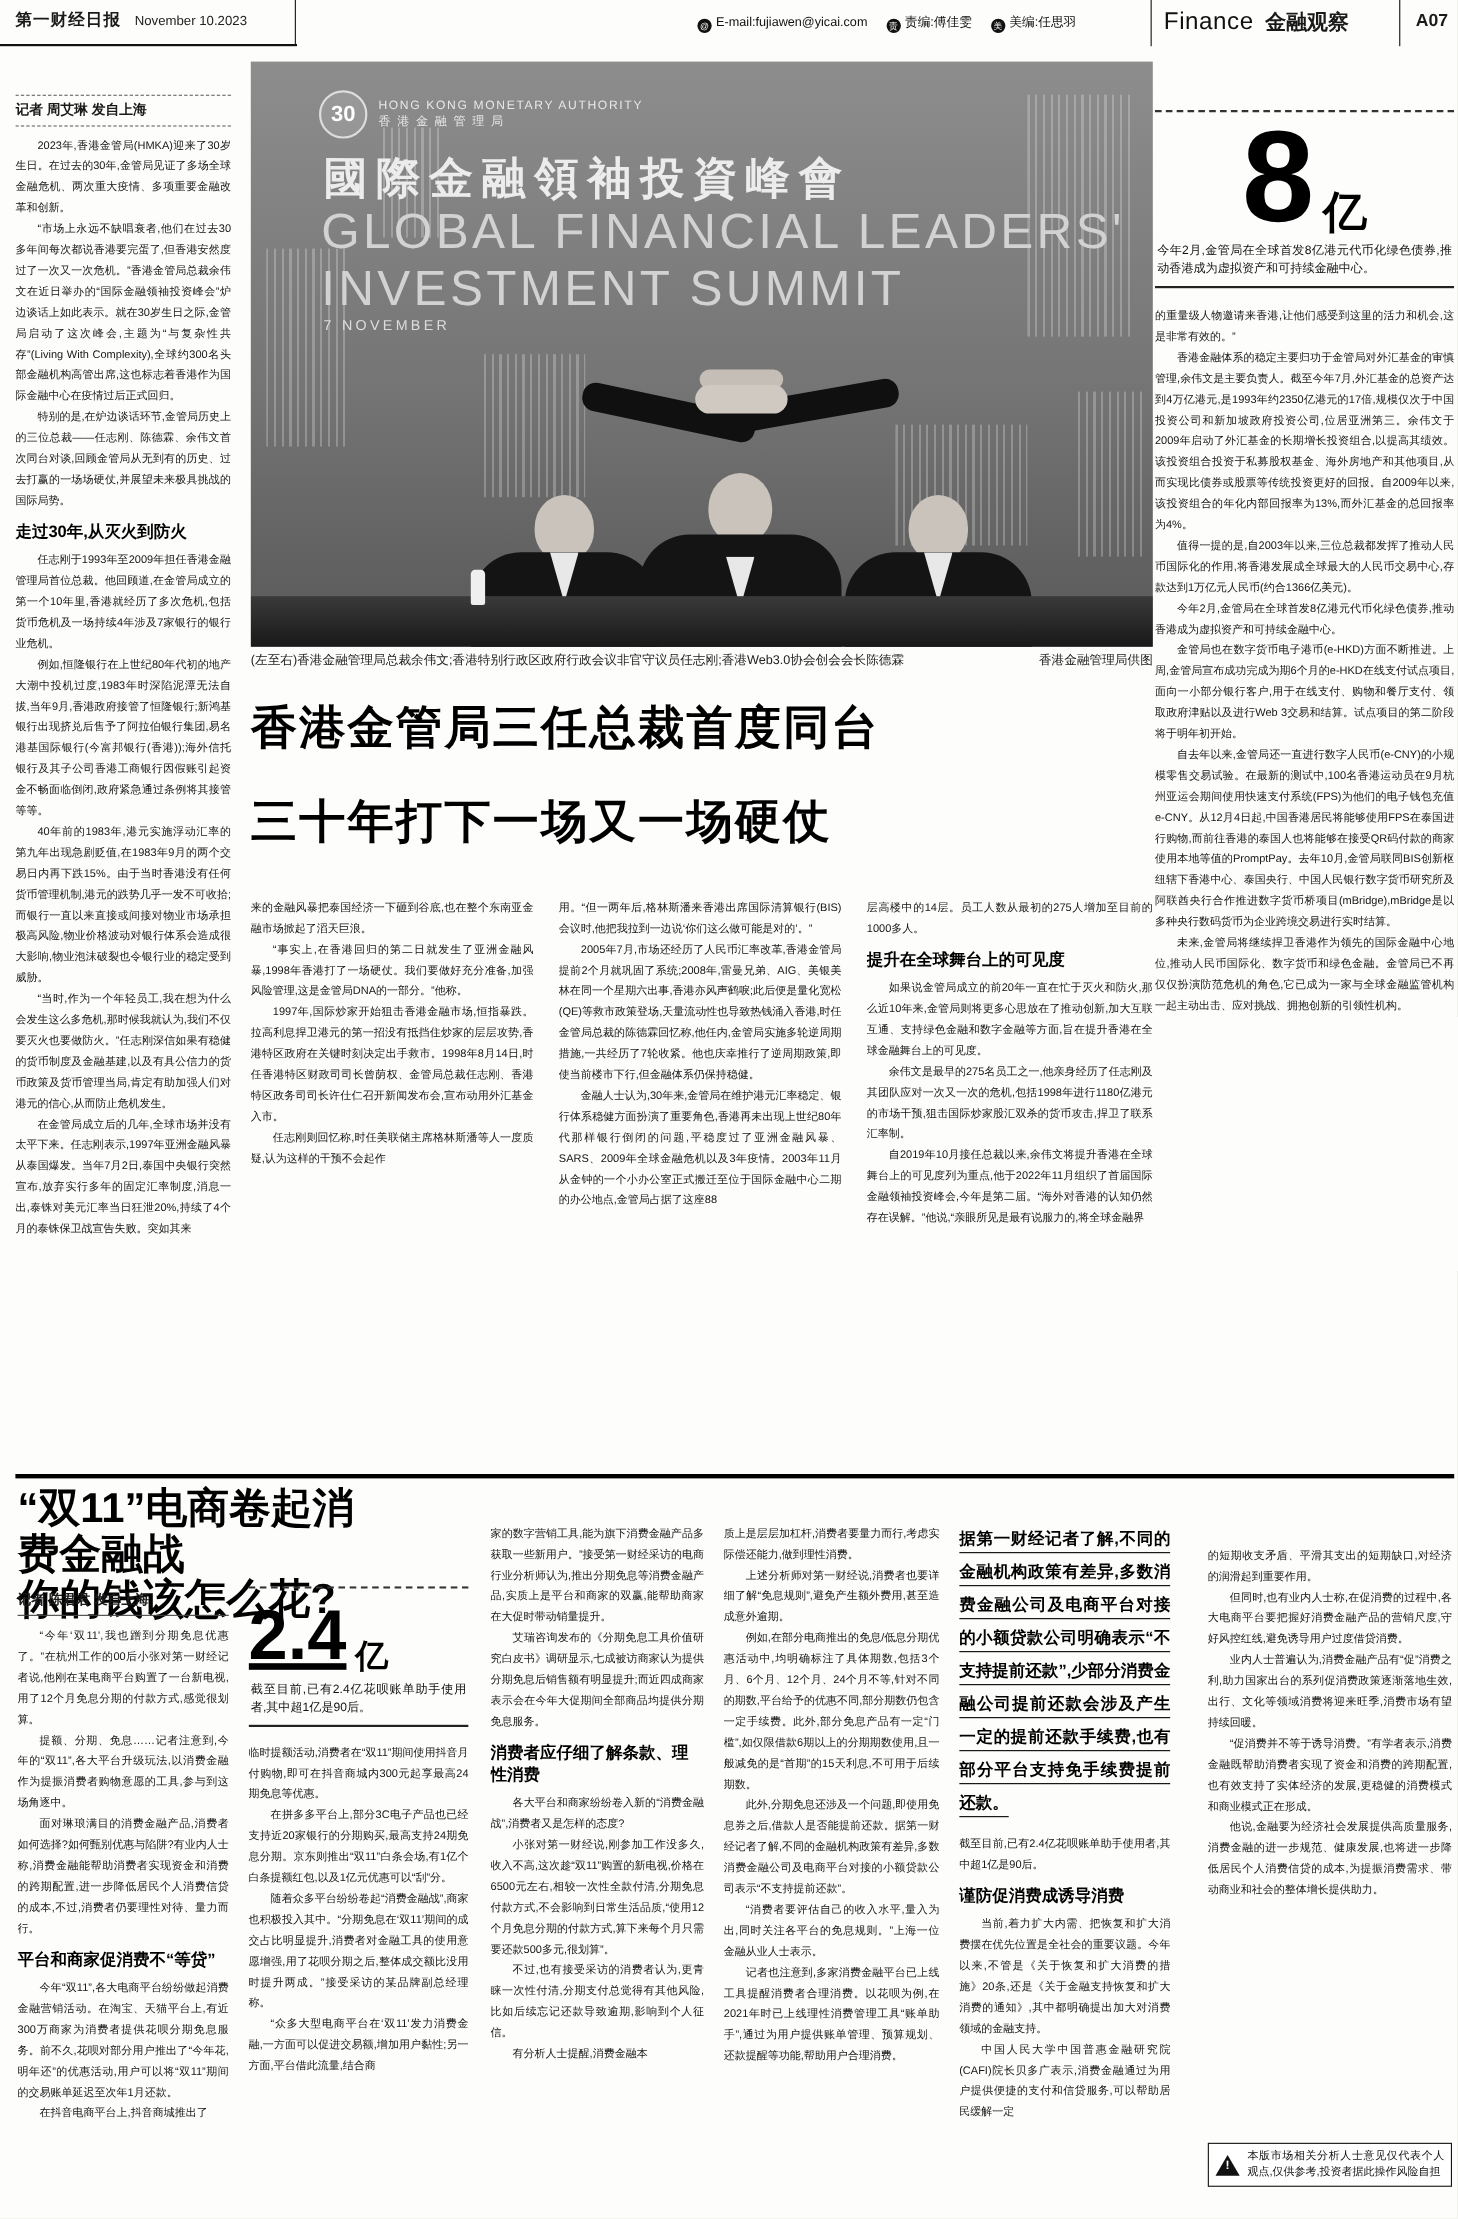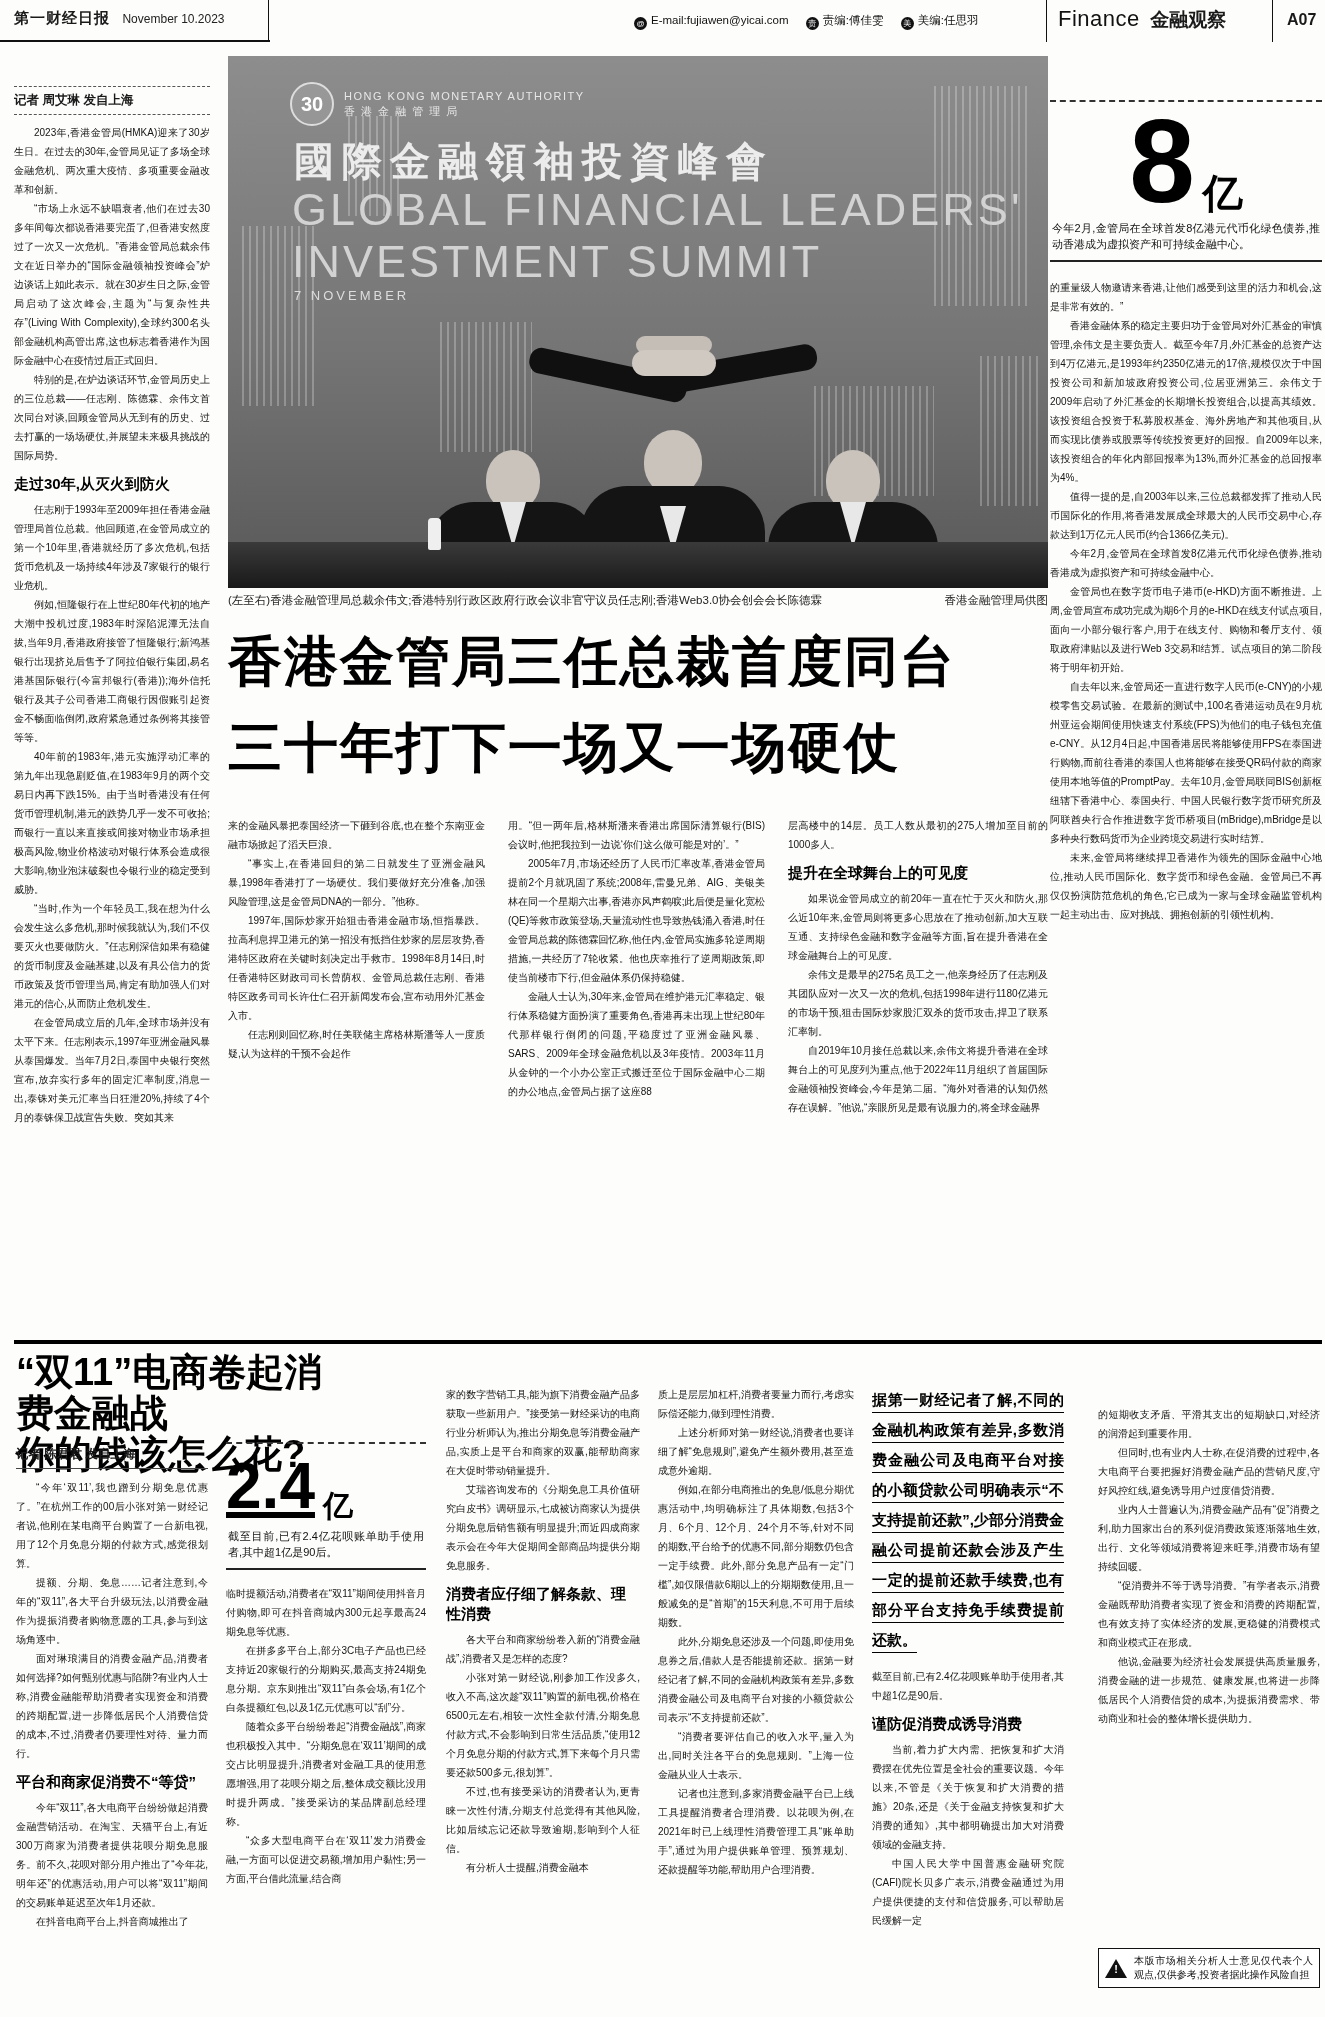--- a/index.html
+++ b/index.html
@@ -39,21 +39,21 @@
   .summit-date{position:absolute;left:66px;top:232px;font-size:13px;letter-spacing:3px;color:#ddd;}
   .person{position:absolute;bottom:40px;}
   .head{width:54px;height:60px;border-radius:50% 50% 46% 46%;background:#c9c3bc;margin:0 auto;}
   .torso{width:170px;height:330px;margin:-8px auto 0;background:#141414;border-radius:46px 46px 0 0;}
   .shirt{width:26px;height:46px;margin:-330px auto 0;background:#e8e8e8;clip-path:polygon(50% 0,100% 0,50% 100%,0 0);}
   .hands{position:absolute;width:84px;height:26px;border-radius:13px;background:#cfc9c2;box-shadow:0 -18px 0 -4px #c4beb7;}
   .arm{position:absolute;height:26px;background:#101010;border-radius:12px;}
   .bottle{position:absolute;width:13px;height:32px;border-radius:4px 4px 2px 2px;background:#efefef;}
   .caption-row{position:absolute;left:228px;top:593px;width:820px;font-size:11.5px;color:#222;display:flex;justify-content:space-between;}
   
-  .headline{position:absolute;left:228px;top:618px;width:820px;font-weight:900;font-size:54px;line-height:86px;
+  .headline{position:absolute;left:228px;top:618px;width:820px;font-weight:900;font-size:42px;line-height:86px;
             letter-spacing:2px;color:#000;font-family:"Liberation Sans","DejaVu Sans",sans-serif;}
   
   .stat{border-top:2px dashed #333;padding-top:4px;}
   .stat-numrow{display:flex;align-items:flex-end;justify-content:center;}
   .stat-num{font-weight:900;color:#000;}
   .stat-unit{font-weight:900;color:#000;margin-left:8px;}
   .stat-cap{font-size:11px;line-height:16px;text-align:justify;color:#111;padding:4px 2px 8px;}
   .stat-endrule{border-bottom:2px solid #222;}
   
   .divider{position:absolute;left:14px;top:1340px;width:1308px;height:4px;background:#000;}

